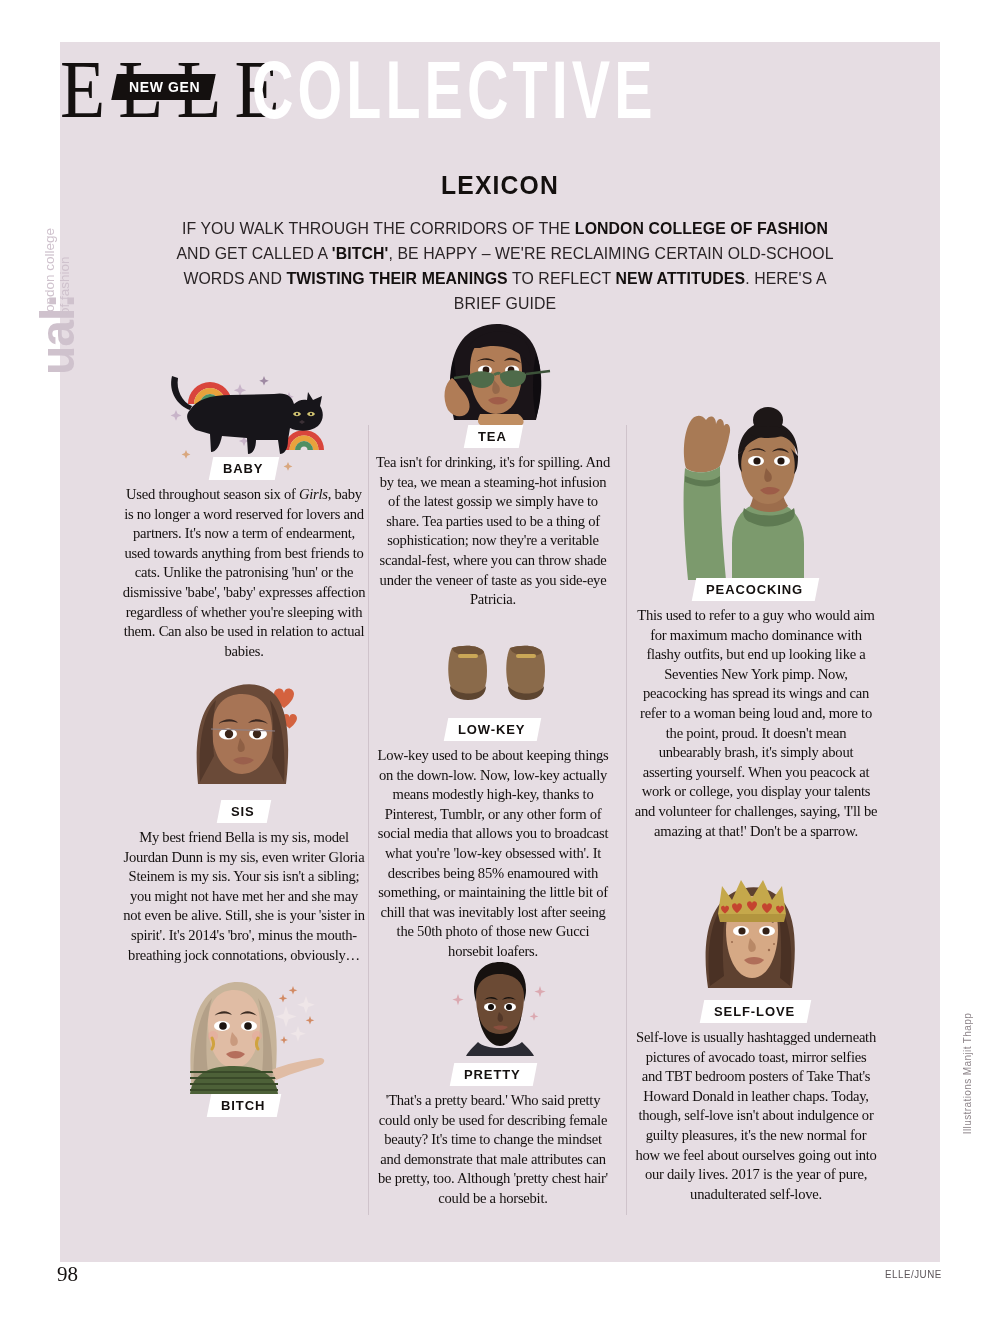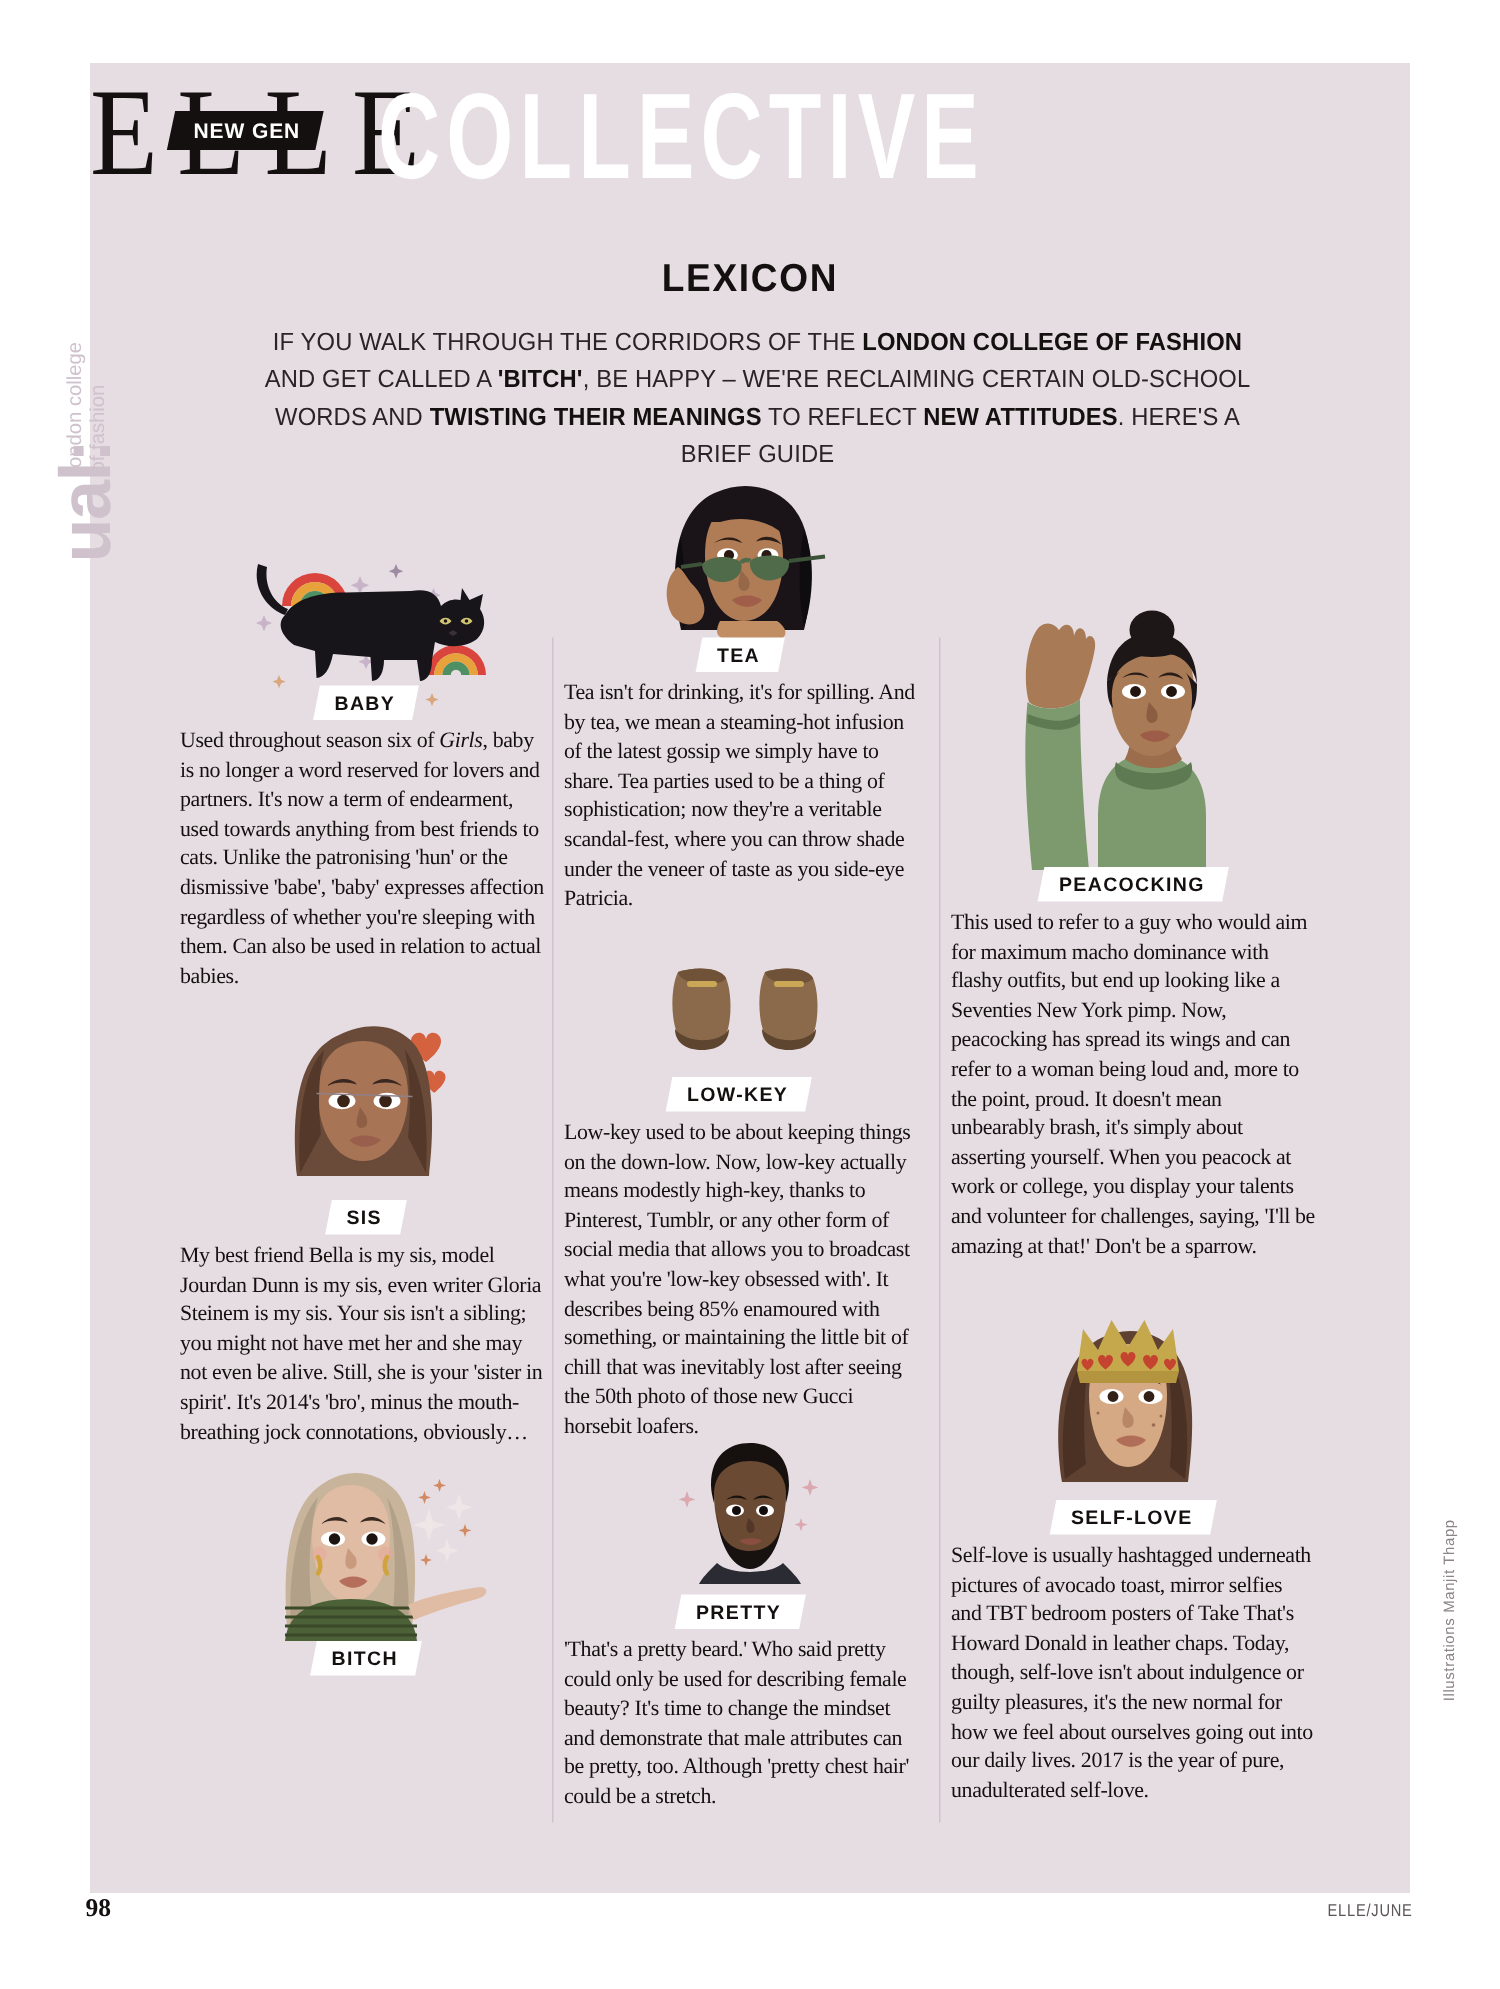--- a/index.html
+++ b/index.html
@@ -133,42 +133,43 @@
     font-weight:bold;
     font-size:13px;
     letter-spacing:0.9px;
     color:#14100f;
     padding:4px 14px 4px 12px;
     width:max-content;
     transform:skewX(-11deg);
   }
   .entry .tag span{display:inline-block;transform:skewX(11deg);}
   .entry .body{
+    text-align:center;
     font-family:"Liberation Serif", serif;
     font-size:14.6px;
     line-height:19.6px;
     color:#14100f;
     letter-spacing:-0.25px;
   }
   .entry .body i{font-style:italic;}
 
   .col-left{left:120px;width:248px;}
   .col-mid{left:376px;width:234px;}
   .col-right{left:634px;width:244px;}
 
   
   .illus{position:absolute;}
   svg{display:block;overflow:visible;}
 
   
   .folio{
     position:absolute;left:57px;top:1262px;
     font-family:"Liberation Serif", serif;
-    font-weight:bold;
-    font-size:17px;
+    font-weight:normal;
+    font-size:21px;
     color:#14100f;
   }
   .issue{
     position:absolute;right:58px;top:1268px;
     font-family:"Liberation Sans", sans-serif;
     font-size:11.5px;
     letter-spacing:0.6px;
     color:#5b5458;
     transform:scaleX(0.85);
     transform-origin:right center;
@@ -401,21 +402,21 @@
         <circle cx="67" cy="57" r="3" fill="#120d0b"></circle>
         <path d="M57 62 C 55 68, 55 71, 58 72 C 61 72, 62 69, 60 65 Z" fill="#523728"></path>
         <path d="M51 77 C 55 75, 62 75, 66 77 C 62 81, 55 81, 51 77 Z" fill="#8a4f3f"></path>
         <path d="M36 92 C 30 98, 26 102, 24 106 L 92 106 C 90 102, 86 98, 80 92 C 72 100, 44 100, 36 92 Z" fill="#2b2b33"></path>
       </g>
     </svg>
   </div>
 
   <div class="entry col-mid" style="top:1063px;">
     <span class="tag"><span>PRETTY</span></span>
-    <div class="body">'That's a pretty beard.' Who said pretty could only be used for describing female beauty? It's time to change the mindset and demonstrate that male attributes can be pretty, too. Although 'pretty chest hair' could be a stretch.</div>
+    <div class="body">'That's a pretty beard.' Who said pretty could only be used for describing female beauty? It's time to change the mindset and demonstrate that male attributes can be pretty, too. Although 'pretty chest hair' could be a horsebit.</div>
   </div>
 
   <div class="illus" style="left:658px;top:408px;">
     <svg width="150" height="178" viewBox="0 0 150 178">
       <g>
         <path d="M28 60 C 24 46, 26 24, 32 14 C 36 6, 44 6, 48 12 C 52 6, 58 8, 58 16 C 60 8, 66 10, 66 18 C 68 14, 73 16, 72 24 C 70 36, 66 48, 62 58 C 54 66, 34 66, 28 60 Z" fill="#a87a55"></path>
         <path d="M27 60 C 24 90, 26 130, 30 172 L 68 172 C 64 130, 62 92, 62 58 C 54 66, 34 66, 27 60 Z" fill="#7c9a6d"></path>
         <path d="M27 68 C 42 74, 54 74, 62 68 L 62 74 C 54 80, 42 80, 27 74 Z" fill="#5e7a52"></path>
         <path d="M74 136 C 74 108, 88 94, 110 94 C 132 94, 146 108, 146 136 L 146 178 L 74 178 Z" fill="#7c9a6d"></path>
         <path d="M86 100 C 96 110, 126 110, 136 100 C 138 106, 136 112, 130 114 C 116 120, 104 120, 92 114 C 86 112, 84 106, 86 100 Z" fill="#5e7a52"></path>

